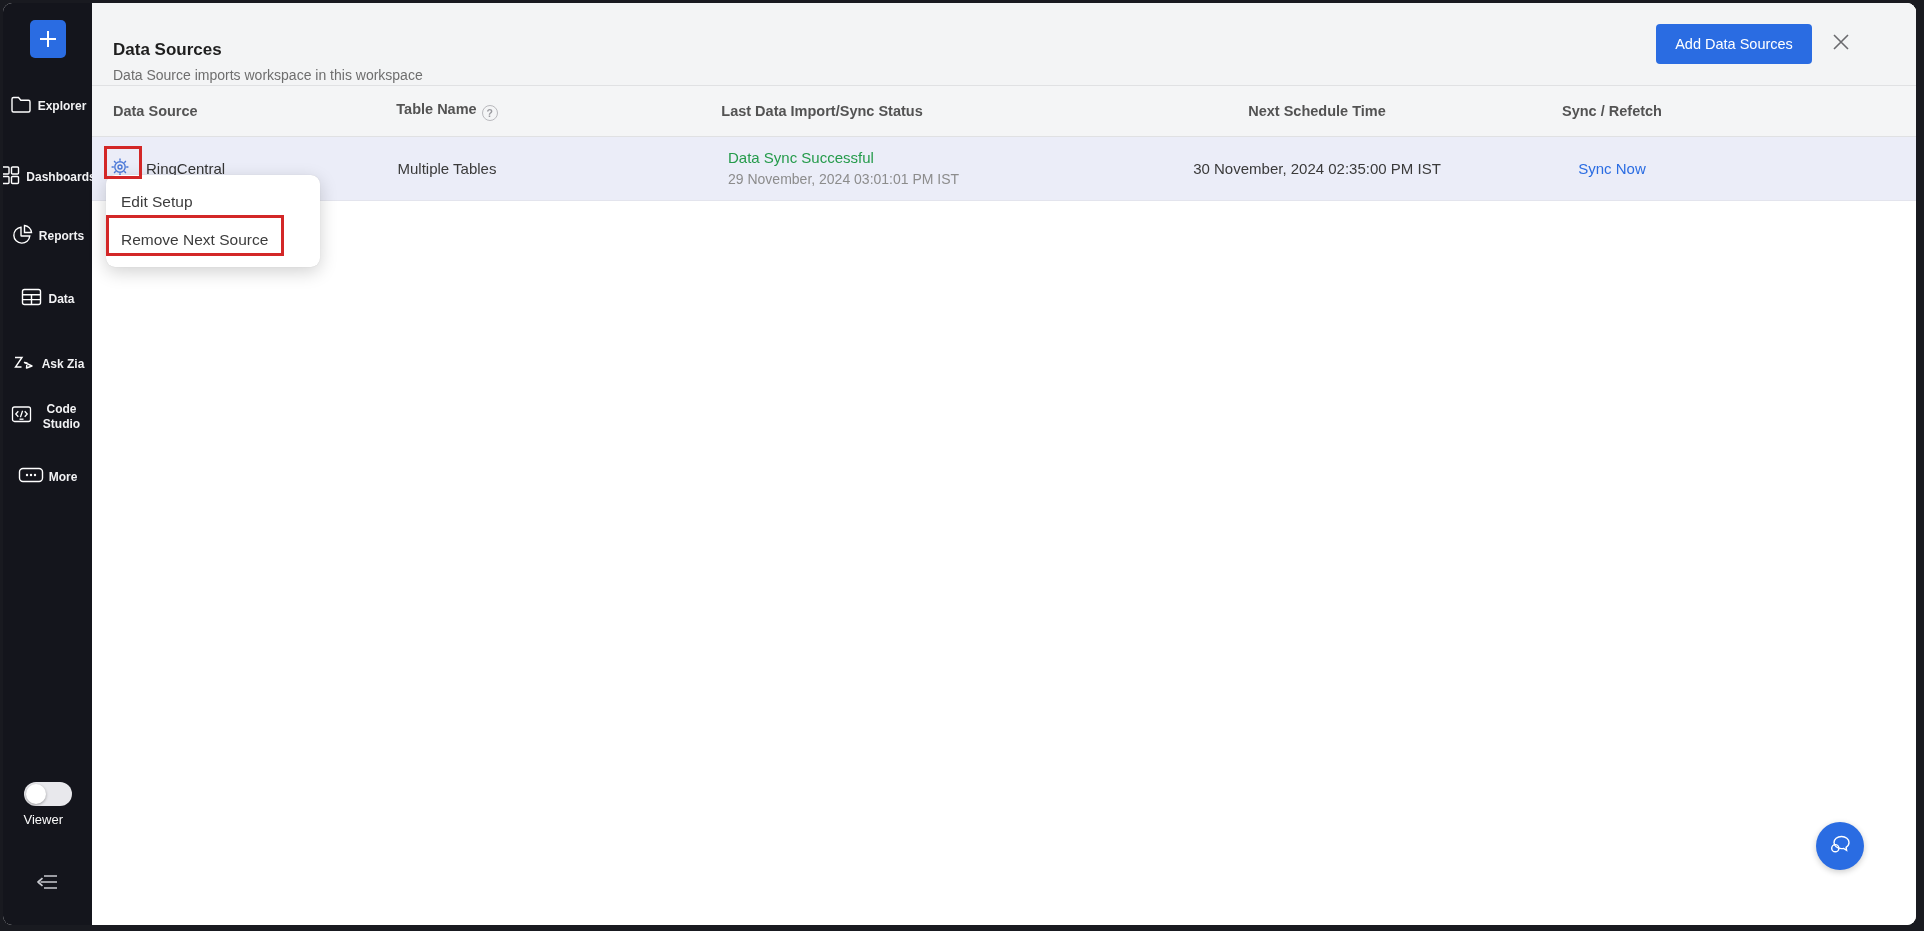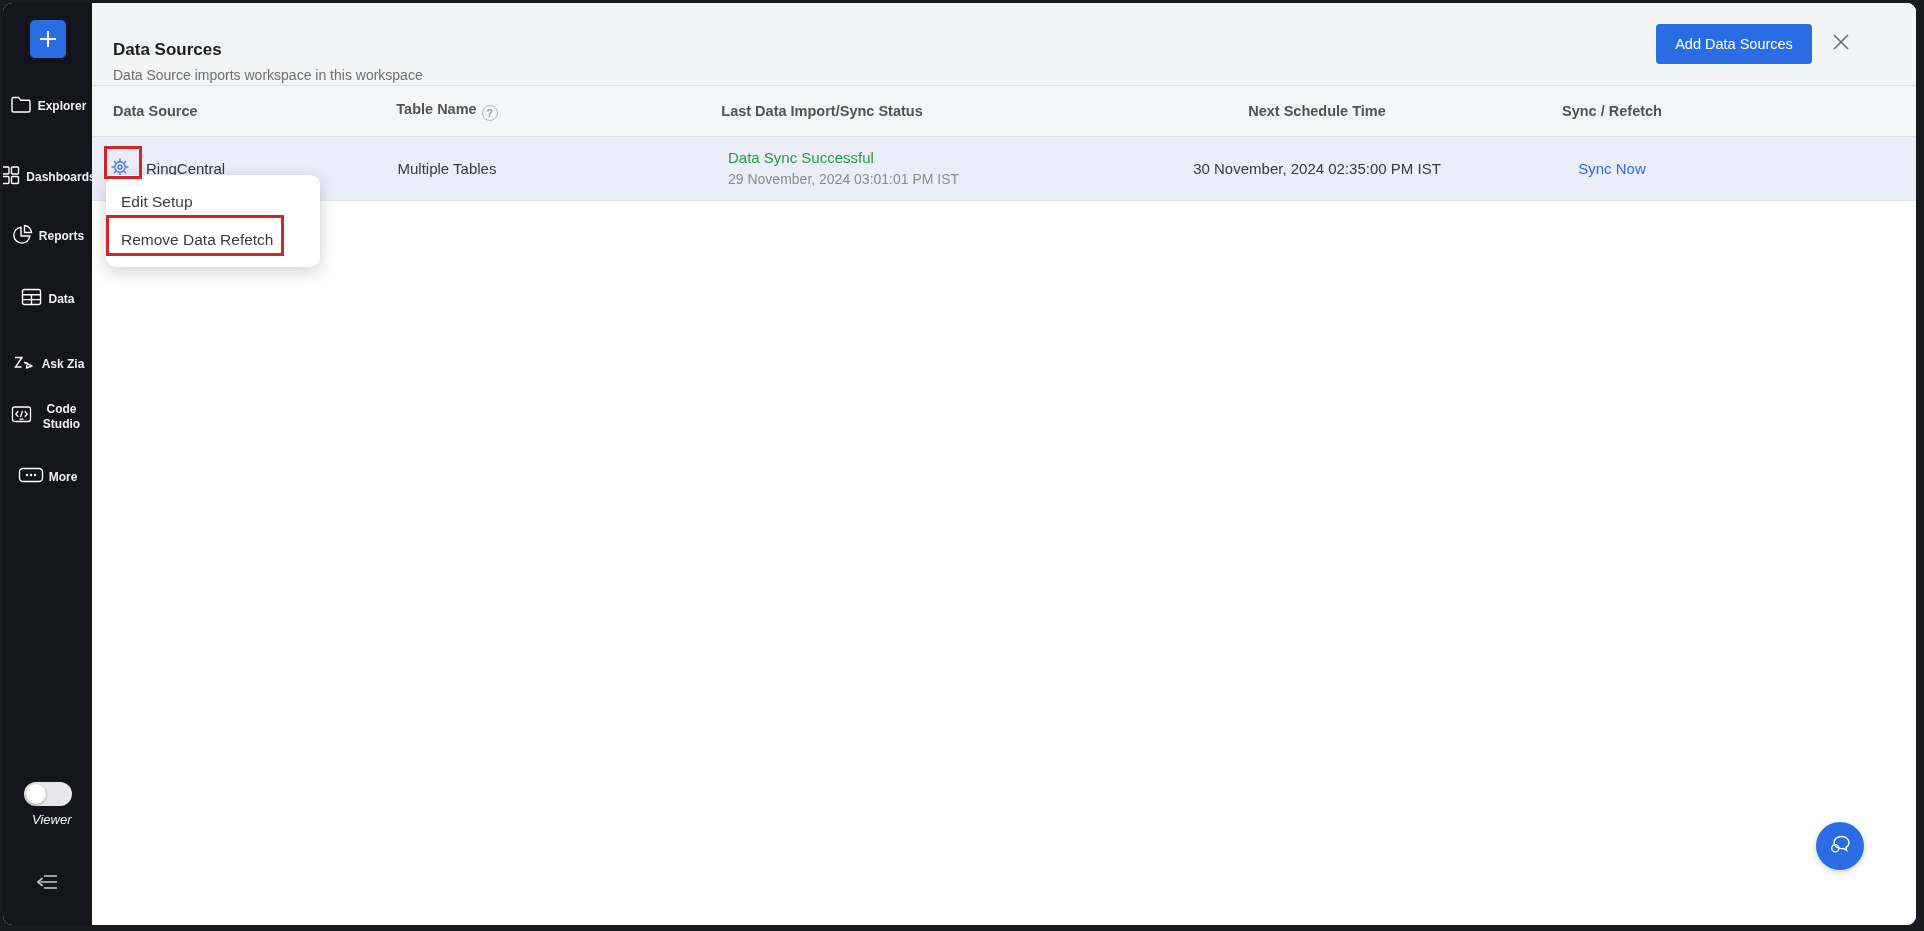--- a/index.html
+++ b/index.html
@@ -12,21 +12,21 @@
   .sidebar { width:89px; background:#14151c; color:#f5f5f5; display:flex;
              flex-direction:column; align-items:center; flex-shrink:0; }
   .plus-btn { margin-top:17px; width:36px; height:38px; background:#2a6ce2; border-radius:5px;
               display:flex; align-items:center; justify-content:center; cursor:pointer; }
   .plus-btn svg { display:block; }
   .nav-item { display:flex; flex-direction:row; align-items:center; gap:5px; cursor:pointer; }
   .nav-label { font-size:12px; font-weight:600; color:#f2f2f4; text-align:center; line-height:1.25; }
   .narrow .nav-label { width:48px; }
   .mt-explorer{margin-top:35px} .mt-dash{margin-top:45px} .mt-reports{margin-top:33px}
   .mt-data{margin-top:36px} .mt-zia{margin-top:40px} .mt-code{margin-top:26px} .mt-more{margin-top:35px}
-  .viewer-block { margin-top:auto; display:flex; flex-direction:column; align-items:flex-end; gap:6px;font-style:italic; }
+  .viewer-block { margin-top:auto; display:flex; flex-direction:column; align-items:flex-start; gap:6px; }
   .toggle { width:48px; height:24px; border-radius:12px; background:#e8e8ec; position:relative; cursor:pointer; }
   .toggle .knob { position:absolute; left:2px; top:2px; width:20px; height:20px; border-radius:50%;
                   background:#fff; box-shadow:0 1px 3px rgba(0,0,0,.35); }
   .viewer-label { font-size:13px; color:#fafafa; }
   .collapse { margin-top:44px; margin-bottom:28px; cursor:pointer; }
 
   
   .main { flex:1; position:relative; background:#fff; display:flex; flex-direction:column; }
   .page-header { height:83px; background:#f3f4f5; border-bottom:1px solid #e0e1e3;
                  display:flex; align-items:center; }
@@ -221,21 +221,21 @@
           <div class="status-ok">Data Sync Successful</div>
           <div class="status-time">29 November, 2024 03:01:01 PM IST</div>
         </div>
         <div class="cell-center">30 November, 2024 02:35:00 PM IST</div>
         <div class="cell-center"><span class="sync-link">Sync Now</span></div>
         <div></div>
       </div>
 
       <div class="context-menu">
         <div class="menu-item">Edit Setup</div>
-        <div class="menu-item">Remove Data Refetch</div>
+        <div class="menu-item">Remove Next Source</div>
       </div>
 
       <div class="hl-box hl-gear"></div>
       <div class="hl-box hl-reauth"></div>
 
       <div class="chat-fab">
         <span>
           <svg width="26" height="24" viewBox="0 0 26 24" fill="none" stroke="#fff" stroke-width="1.4">
             <path d="M14.5 4.5c4.3 0 7.5 2.6 7.5 6 0 2-1.1 3.7-2.9 4.8l.5 3-3-1.9c-.7.15-1.4.2-2.1.2-4.3 0-7.5-2.7-7.5-6.1s3.2-6 7.5-6z"></path>
             <circle cx="8.3" cy="16.2" r="3.6"></circle>

